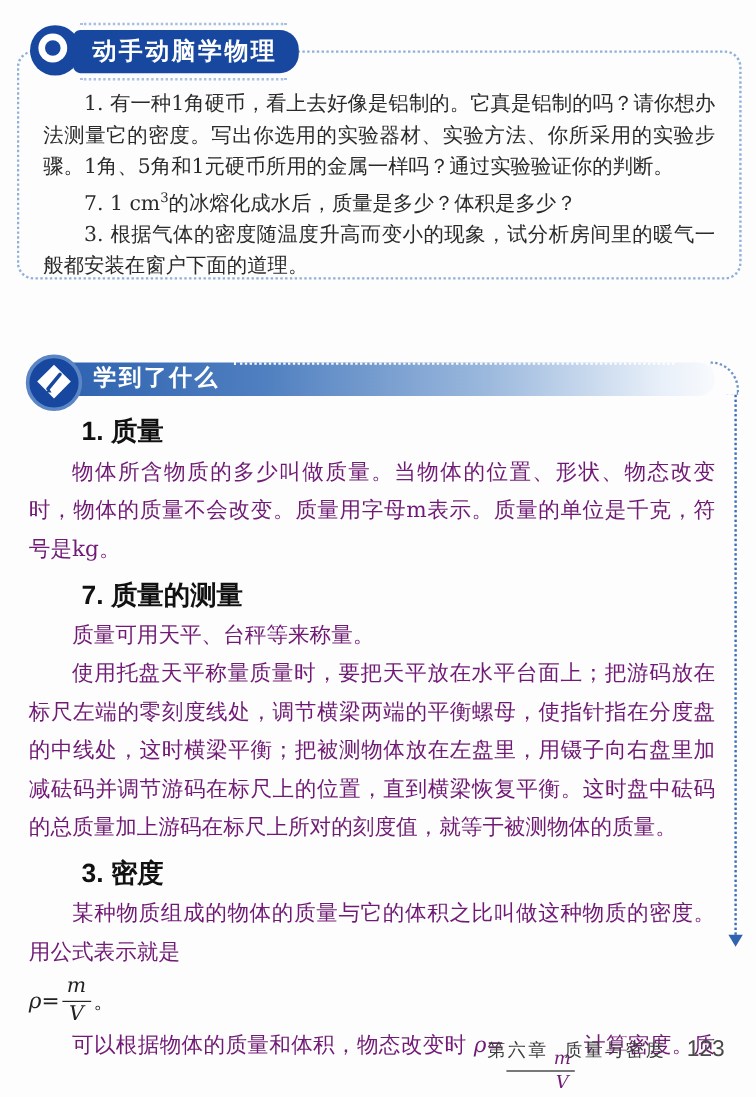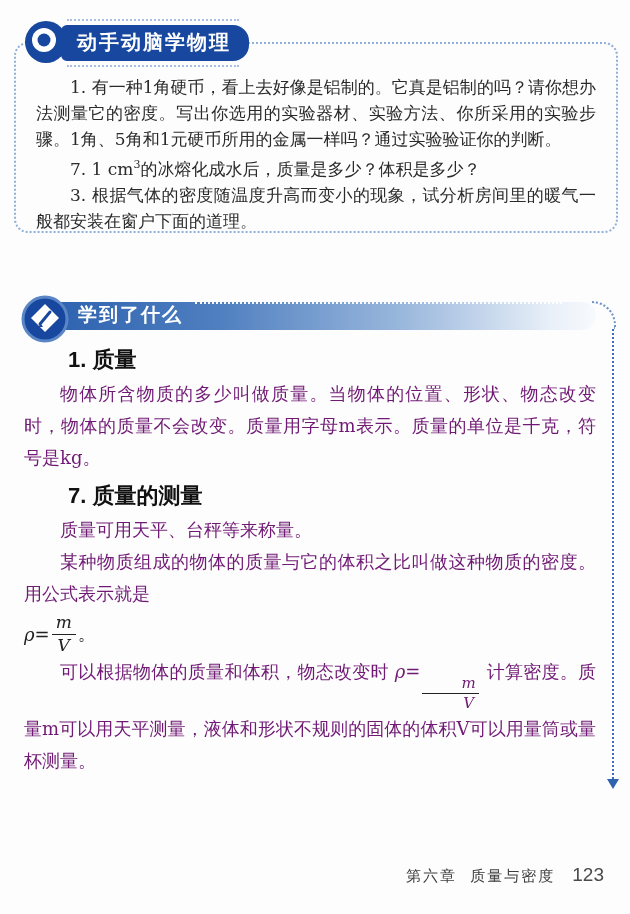--- a/index.html
+++ b/index.html
@@ -146,21 +146,23 @@
 </div>
 <div class="side-dotted-line"></div>
 <div class="side-arrow"></div>
 
 <div class="summary-content">
   <h3>1. 质量</h3>
   <p>物体所含物质的多少叫做质量。当物体的位置、形状、物态改变时，物体的质量不会改变。质量用字母m表示。质量的单位是千克，符号是kg。</p>
 
   <h3>7. 质量的测量</h3>
   <p>质量可用天平、台秤等来称量。</p>
+  <p>使用托盘天平称量质量时，要把天平放在水平台面上；把游码放在标尺左端的零刻度线处，调节横梁两端的平衡螺母，使指针指在分度盘的中线处，这时横梁平衡；把被测物体放在左盘里，用镊子向右盘里加减砝码并调节游码在标尺上的位置，直到横梁恢复平衡。这时盘中砝码的总质量加上游码在标尺上所对的刻度值，就等于被测物体的质量。</p>
 
+  <h3>3. 密度</h3>
   <p>某种物质组成的物体的质量与它的体积之比叫做这种物质的密度。用公式表示就是</p>
   <div class="formula-line">
     <span class="var">ρ=</span>
       <span class="frac">
         <span class="num var">m</span>
         <span class="den var">V</span>
       </span>
       <span>。</span>
   </div>
   <p><span>可以根据物体的质量和体积，物态改变时 </span><span class="var">ρ=</span><span class="frac-inline">

